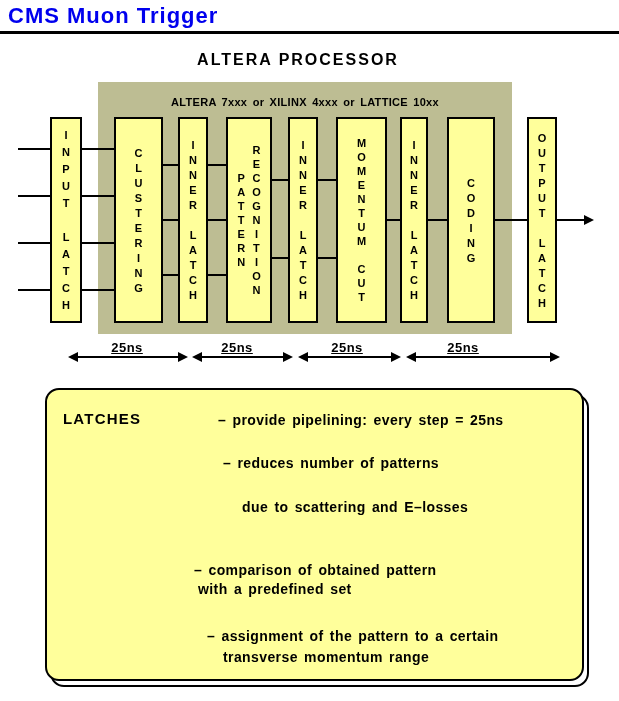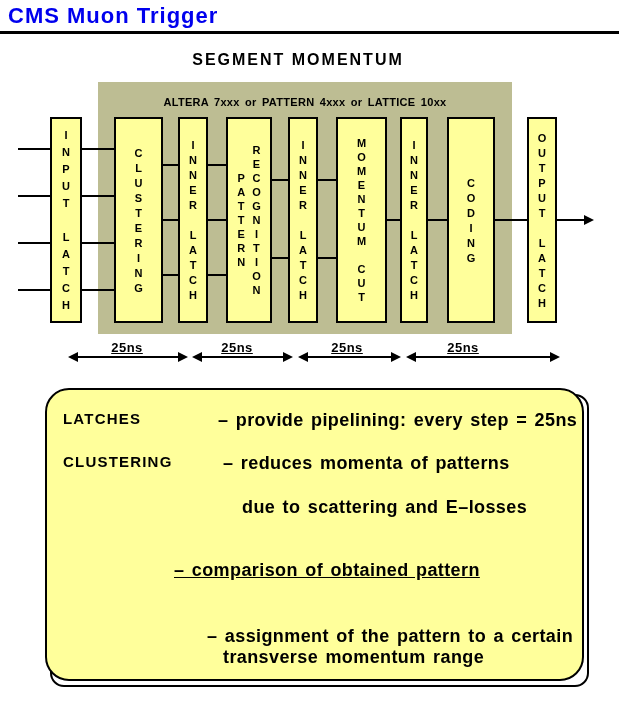--- a/index.html
+++ b/index.html
@@ -19,36 +19,36 @@
   .vstack{display:flex;flex-direction:column;align-items:center;}
   .cols{display:flex;gap:7px;align-items:center;}
   .vrow{font-size:11px;display:flex;align-items:center;justify-content:center;}
   .hline{position:absolute;height:2px;background:#000;}
   .tri{position:absolute;width:0;height:0;border-top:5px solid transparent;border-bottom:5px solid transparent;}
   .tri-r{border-left:10px solid #000;}
   .tri-l{border-right:10px solid #000;}
   .tlabel{position:absolute;transform:translateX(-50%);font-size:13px;text-decoration:underline;letter-spacing:0.5px;}
   #legend-shadow{position:absolute;border:2px solid #000;border-radius:14px;box-sizing:border-box;}
   #legend-card{position:absolute;background:var(--box-yellow,#FFFF9B);border:2px solid #000;
-               border-radius:24px;box-sizing:border-box;}
+               border-radius:14px;box-sizing:border-box;}
   .legend-line{position:absolute;white-space:nowrap;line-height:16px;}
   .legend-term{font-size:15px;letter-spacing:1.2px;}
-  .legend-def{font-size:18px;letter-spacing:0.4px;word-spacing:2px;}
+  .legend-def{font-size:14px;letter-spacing:0.4px;word-spacing:2px;}
 </style>
 </head>
 <body>
 
 <div id="page">
   <div class="title">CMS Muon Trigger</div>
   <div class="rule"></div>
-  <div class="subtitle">SEGMENT MOMENTUM</div>
+  <div class="subtitle">ALTERA PROCESSOR</div>
 
   <div id="diagram">
     <div id="chip" class="chip" style="left: 98px; top: 82px; width: 414px; height: 252px;">
-      <div class="chip-label">ALTERA 7xxx or PATTERN 4xxx or LATTICE 10xx</div>
+      <div class="chip-label">ALTERA 7xxx or XILINX 4xxx or LATTICE 10xx</div>
     </div>
 
   <div class="box" style="left: 50px; top: 117px; width: 32px; height: 206px;">
         <div class="vstack">
           <div class="vrow" style="height: 17px;">I</div>
           <div class="vrow" style="height: 17px;">N</div>
           <div class="vrow" style="height: 17px;">P</div>
           <div class="vrow" style="height: 17px;">U</div>
           <div class="vrow" style="height: 17px;">T</div>
           <div class="vrow" style="height: 17px;"></div>
@@ -225,20 +225,20 @@
       <div class="tri tri-l" style="left: 406px; top: 352px;"></div>
       <div class="tri tri-r" style="left: 550px; top: 352px;"></div>
       <div class="tlabel" style="left: 463px; top: 340px;">25ns</div>
     </div>
 
   <div id="legend-shadow" style="left: 50px; top: 394px; width: 539px; height: 293px;"></div>
   <div id="legend-card" style="left: 45px; top: 388px; width: 539px; height: 293px;">
 
   <div class="legend-line legend-term" style="left: 16px; top: 21px;">LATCHES</div>
       <div class="legend-line legend-def" style="left: 171px; top: 22px;">– provide pipelining: every step = 25ns</div>
-      <div class="legend-line legend-term" style="left: 16px; top: 64px;">CLUSTERING</div>
-      <div class="legend-line legend-def" style="left: 176px; top: 65px;">– reduces momenta of patterns</div>
+      <div class="legend-line legend-def" style="left: 176px; top: 65px;">– reduces number of patterns</div>
       <div class="legend-line legend-def" style="left: 195px; top: 109px;">due to scattering and E–losses</div>
-      <div class="legend-line legend-def" style="left: 127px; top: 172px; text-decoration: underline;">– comparison of obtained pattern</div>
+      <div class="legend-line legend-def" style="left: 147px; top: 172px;">– comparison of obtained pattern</div>
+      <div class="legend-line legend-def" style="left: 151px; top: 191px;">with a predefined set</div>
       <div class="legend-line legend-def" style="left: 176px; top: 259px;">transverse momentum range</div>
       <div class="legend-line legend-def" style="left: 160px; top: 238px;">– assignment of the pattern to a certain</div>
     </div>
 </div>
 
 </body></html>

